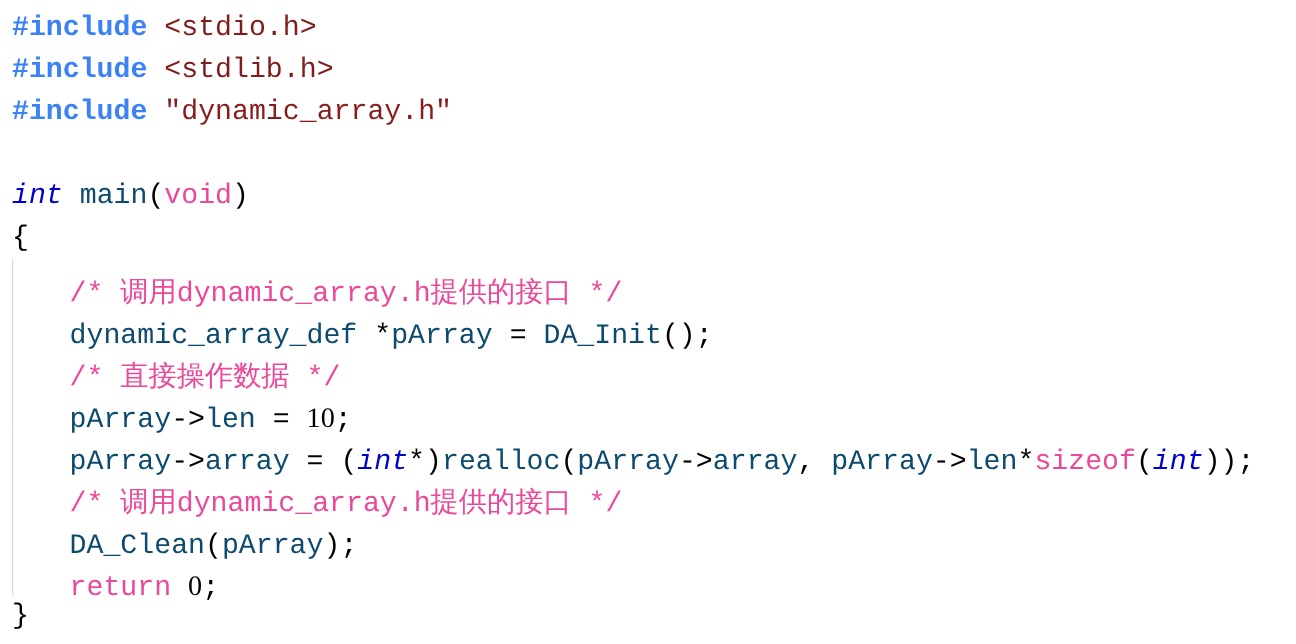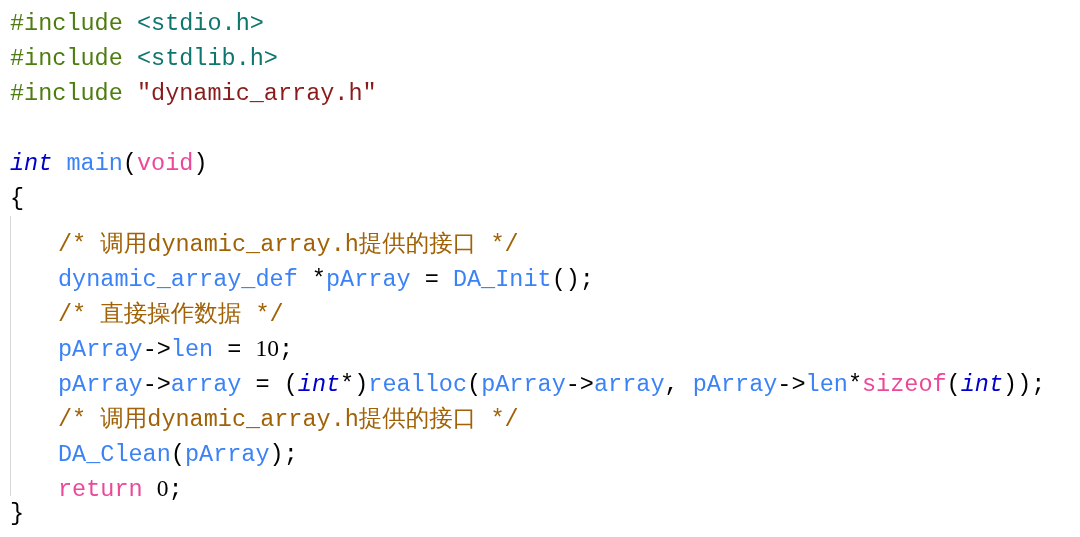--- a/index.html
+++ b/index.html
@@ -12,28 +12,28 @@
   }
   pre.code {
     margin: 0;
     padding: 6px 10px;
     font-family: Consolas, "Courier New", monospace;
     font-size: 23.5px;
     line-height: 35px;
     white-space: pre;
     color: #000000;
   }
-  .tok-preproc    { color: #4d7c0f; }
-  .tok-anglestr   { color: #0f766e; }
+  .tok-preproc    { color: #3b82f6; font-weight: bold; }
+  .tok-anglestr   { color: #7f1d1d; }
   .tok-string     { color: #8a1b1b; }
   .tok-keyword    { color: #ec4899; }
   .tok-type       { color: #0000cc; font-style: italic; }
-  .tok-comment    { color: #a16207; }
+  .tok-comment    { color: #ec4899; }
   .tok-number     { color: #000000; font-family: Liberation Serif, serif; }
-  .tok-ident      { color: #3b82f6; }
+  .tok-ident      { color: #0c4a6e; }
   .tok-punct      { color: #000000; }
   .line { display: block; height: 35px; }
   .indent {
     display: inline-block;
     border-left: 1px solid #d8d8d8;
     padding-left: 47px;
     margin-left: 0px;
     height: 35px;
     box-sizing: border-box;
   }

